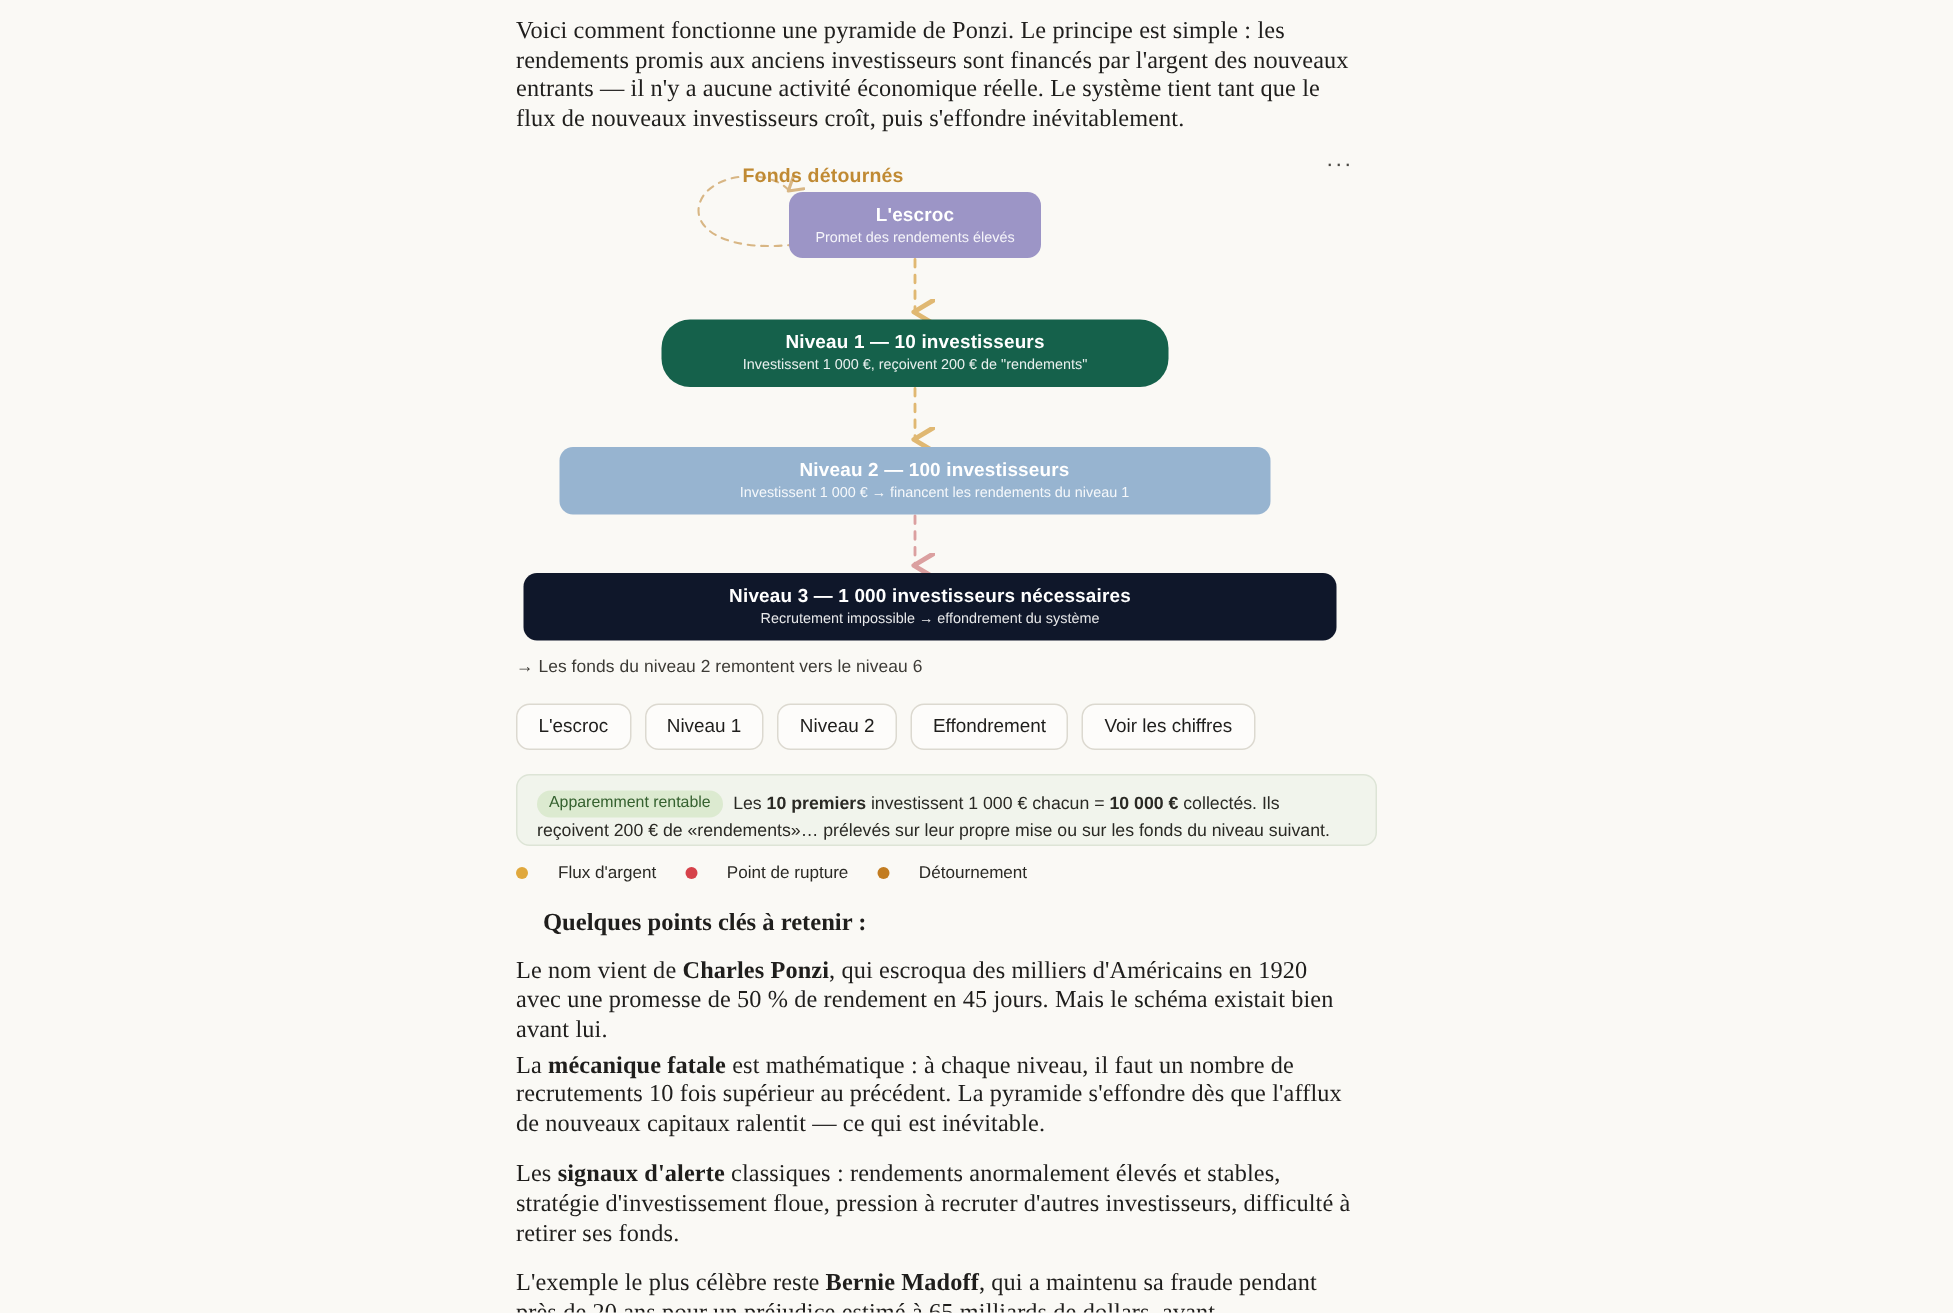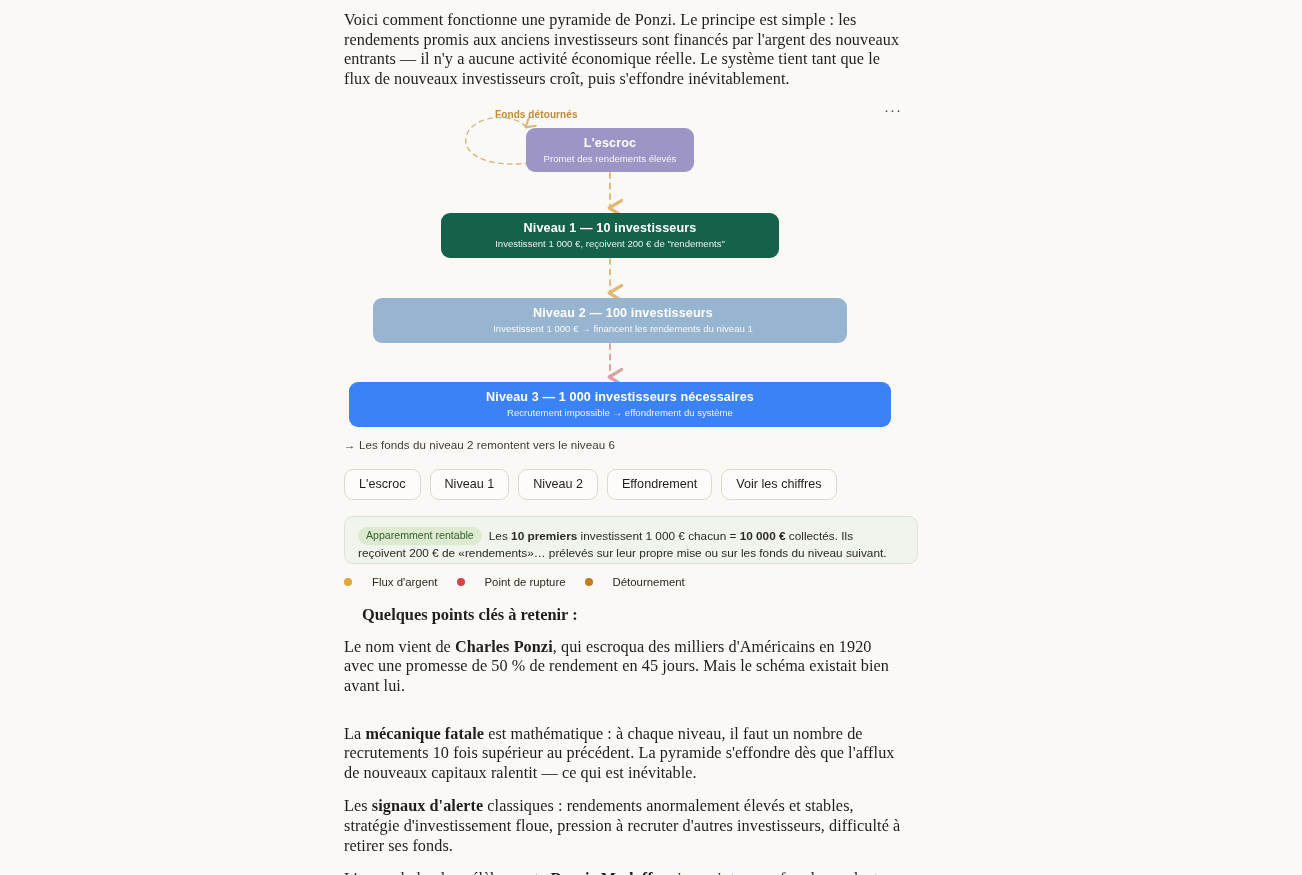--- a/index.html
+++ b/index.html
@@ -104,21 +104,21 @@
 
   .node-escroc { left: 182px; top: 25px; width: 168px; height: 44px; background: #9c95c6; }
   .node-n1     { left:  97px; top: 110px; width: 338px; height: 45px; background: #15614b; }
   .node-n2     { left:  29px; top: 195px; width: 474px; height: 45px; background: #97b4d0; }
   .node-n3     { left:   5px; top: 279px; width: 542px; height: 45px; background: #cda79c; }
 
   .loop-label {
     position: absolute;
     left: 151px;
     top: 6px;
-    font-size: 10px;
+    font-size: 13px;
     font-weight: 600;
     color: #c08a33;
     letter-spacing: 0.01em;
     white-space: nowrap;
   }
 
   
   .caption {
     margin-top: 4px;
     font-size: 11.6px;
@@ -228,31 +228,31 @@
 
       <div class="loop-label">Fonds détournés</div>
 
       <div class="dots-menu">···</div>
 
       <div class="node node-escroc" style="background: rgb(156, 149, 198);">
         <div class="n-title">L'escroc</div>
         <div class="n-sub">Promet des rendements élevés</div>
       </div>
 
-      <div class="node node-n1" style="background: rgb(21, 97, 75);">
+      <div class="node node-n1" style="background: rgb(21, 97, 75); border-radius: 19px;">
         <div class="n-title">Niveau 1 — 10 investisseurs</div>
         <div class="n-sub">Investissent 1 000 €, reçoivent 200 € de "rendements"</div>
       </div>
 
       <div class="node node-n2" style="background: rgb(151, 180, 208); padding-left: 36px;">
         <div class="n-title">Niveau 2 — 100 investisseurs</div>
         <div class="n-sub">Investissent 1 000 € → financent les rendements du niveau 1</div>
       </div>
 
-      <div class="node node-n3" style="background: #3b82f6; align-items: center;">
+      <div class="node node-n3" style="background: #0f172a; align-items: center;">
         <div class="n-title">Niveau 3 — 1 000 investisseurs nécessaires</div>
         <div class="n-sub">Recrutement impossible → effondrement du système</div>
       </div>
     </div>
 
     <div class="caption">→ Les fonds du niveau 2 remontent vers le niveau 6</div>
 
     <div class="chip-row">
       <button class="chip">L'escroc</button>
       <button class="chip">Niveau 1</button>
@@ -279,21 +279,21 @@
         <span>Détournement</span>
       </div>
     </div>
 
     <div class="section-title" style="margin-top:16px;">Quelques points clés à retenir :</div>
 
     <p class="prose" style="margin-top:13px;">
       <span>Le nom vient de </span><b>Charles Ponzi</b><span>, qui escroqua des milliers d'Américains en 1920 avec une promesse de 50 % de rendement en 45 jours. Mais le schéma existait bien avant lui.</span>
     </p>
 
-    <p class="prose" style="margin-top:28px;">
+    <p class="prose" style="margin-top:4px;">
       <span>La </span><b>mécanique fatale</b><span> est mathématique : à chaque niveau, il faut un nombre de recrutements 10 fois supérieur au précédent. La pyramide s'effondre dès que l'afflux de nouveaux capitaux ralentit — ce qui est inévitable.</span>
     </p>
 
     <p class="prose" style="margin-top:14px;">
       <span>Les </span><b>signaux d'alerte</b><span> classiques : rendements anormalement élevés et stables, stratégie d'investissement floue, pression à recruter d'autres investisseurs, difficulté à retirer ses fonds.</span>
     </p>
 
     <p class="prose" style="margin-top:14px;">
       <span>L'exemple le plus célèbre reste </span><b>Bernie Madoff</b><span>, qui a maintenu sa fraude pendant près de 20 ans pour un préjudice estimé à 65 milliards de dollars, avant l'effondrement en 2008.</span>
     </p>

